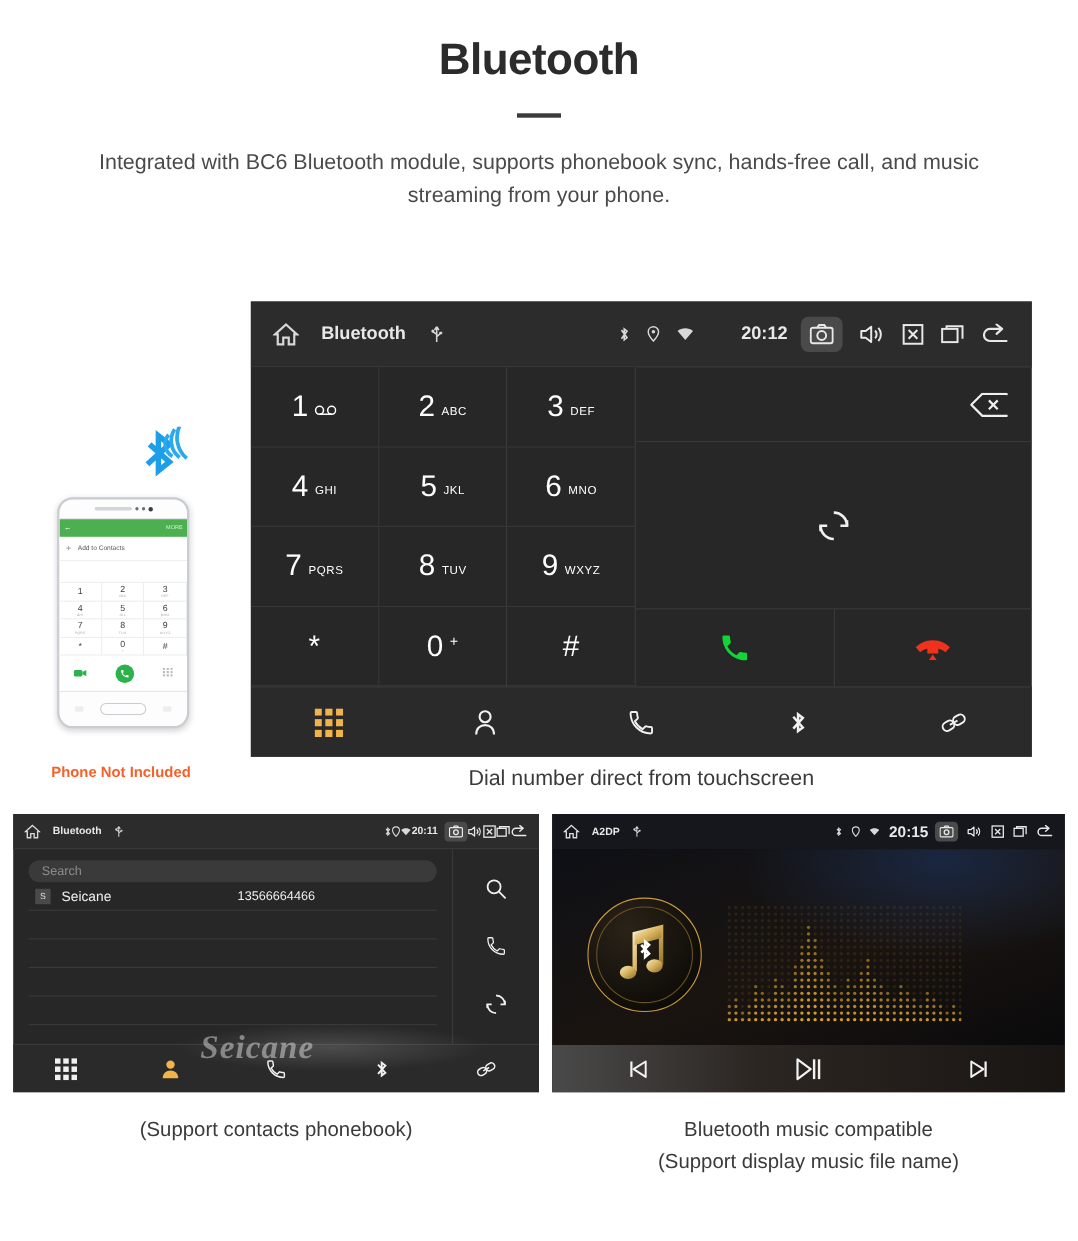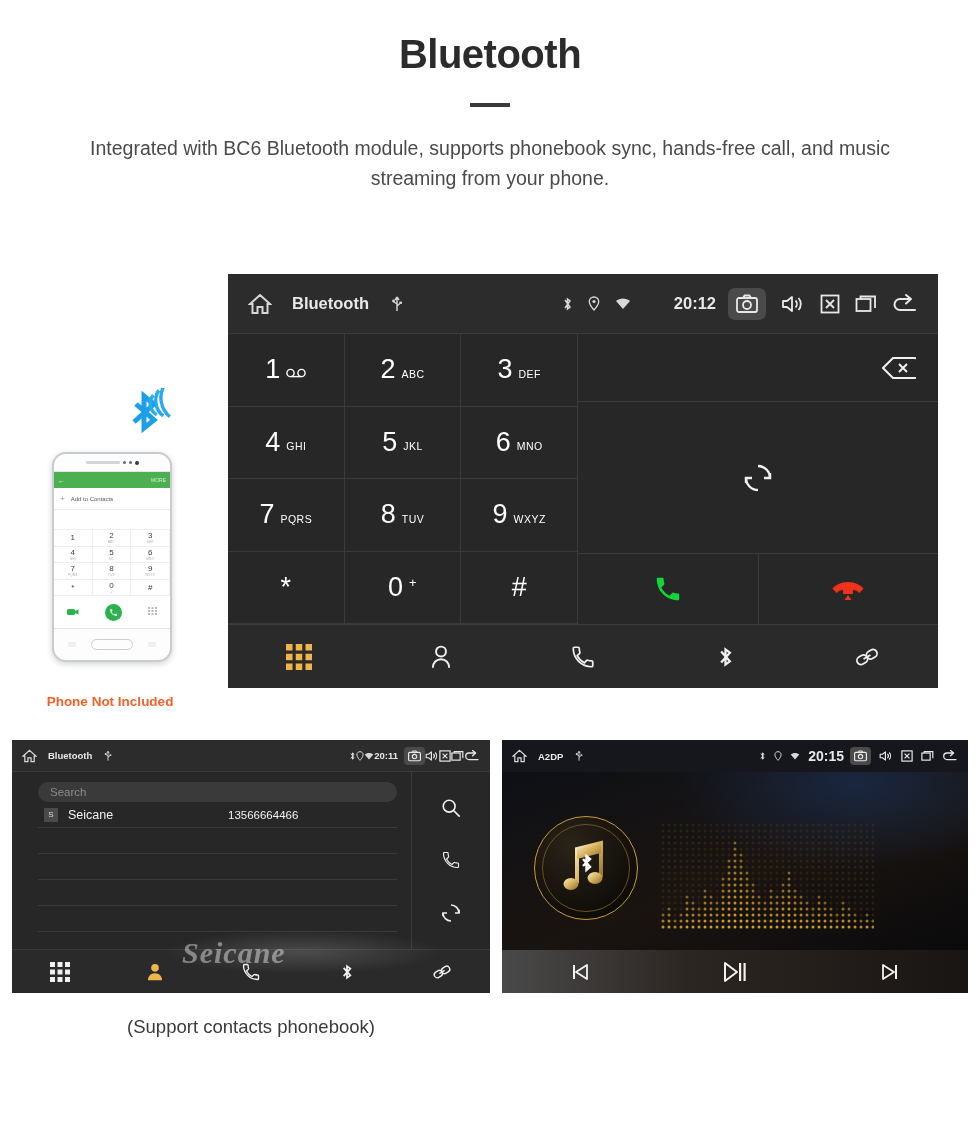--- a/index.html
+++ b/index.html
@@ -162,21 +162,21 @@
 
   
   #pb-unit { position: absolute; left: 12px; top: 740px; width: 478px; height: 253px; }
   #pb-unit .statusbar { height: 32px; padding: 0 10px; }
   #pb-unit .sb-left > * { margin-right: 11px; }
   #pb-unit .sb-title { font-size: 9.5px; margin-right: 12px; }
   #pb-unit .sb-right > * { margin-left: 0; }
   #pb-unit .sb-time { font-size: 9.5px; }
   #pb-unit .cam-hl { padding: 3px 4px; margin-left: 6px; border-radius: 4px; }
 
-  .pb-body { display: flex; height: 177px; padding-left: 12px; }
+  .pb-body { display: flex; height: 177px; }
   .pb-list { flex: 1; border-right: 1px solid #3b3b3b; padding: 10px 14px 0 14px; }
   .search-box {
     height: 20px; border-radius: 10px; background: #3a3a3a;
     display: flex; align-items: center; padding-left: 12px;
     color: #8c8c8c; font-size: 11.5px;
   }
   .pb-row {
     height: 26px; display: flex; align-items: center;
     border-bottom: 1px solid #3a3a3a; padding-left: 6px;
   }
@@ -579,20 +579,21 @@
                 <rect x="2" y="9" width="11" height="8" rx="4" fill="none" stroke="#f0f0f0" stroke-width="1.8"></rect>
                 <rect x="13" y="9" width="11" height="8" rx="4" fill="none" stroke="#f0f0f0" stroke-width="1.8"></rect>
                 <path d="M9 13 L17 13" stroke="#f0f0f0" stroke-width="1.8"></path>
               </g>
             </svg>
           </span>
         </div>
       </div>
   </div>
 
+  <div class="caption-main">Dial number direct from touchscreen</div>
 
   <div id="pb-unit" class="hu">
     <div class="statusbar">
       <div class="sb-left">
         <span>
           <svg width="15" height="14" viewBox="0 0 24 22">
               <path d="M12 2 L22 11 L19.5 11 L19.5 20 L14.5 20 L14.5 14 L9.5 14 L9.5 20 L4.5 20 L4.5 11 L2 11 Z" fill="none" stroke="#d8d8d8" stroke-width="2"></path>
             </svg>
         </span>
         <span class="sb-title">Bluetooth</span>
@@ -1513,14 +1514,18 @@
         <span>
           <svg width="20" height="20" viewBox="0 0 20 20">
               <path d="M3 3 L14 10 L3 17 Z" fill="none" stroke="#f2f2f2" stroke-width="1.8" stroke-linejoin="round"></path>
               <rect x="15" y="3" width="2" height="14" fill="#f2f2f2"></rect>
             </svg>
         </span>
       </div>
     </div>
   </div>
 
+  <div class="caption" id="cap-mu">
+    <div>Bluetooth music compatible</div>
+    <div>(Support display music file name)</div>
+  </div>
 
 </div>
 
 </body></html>

